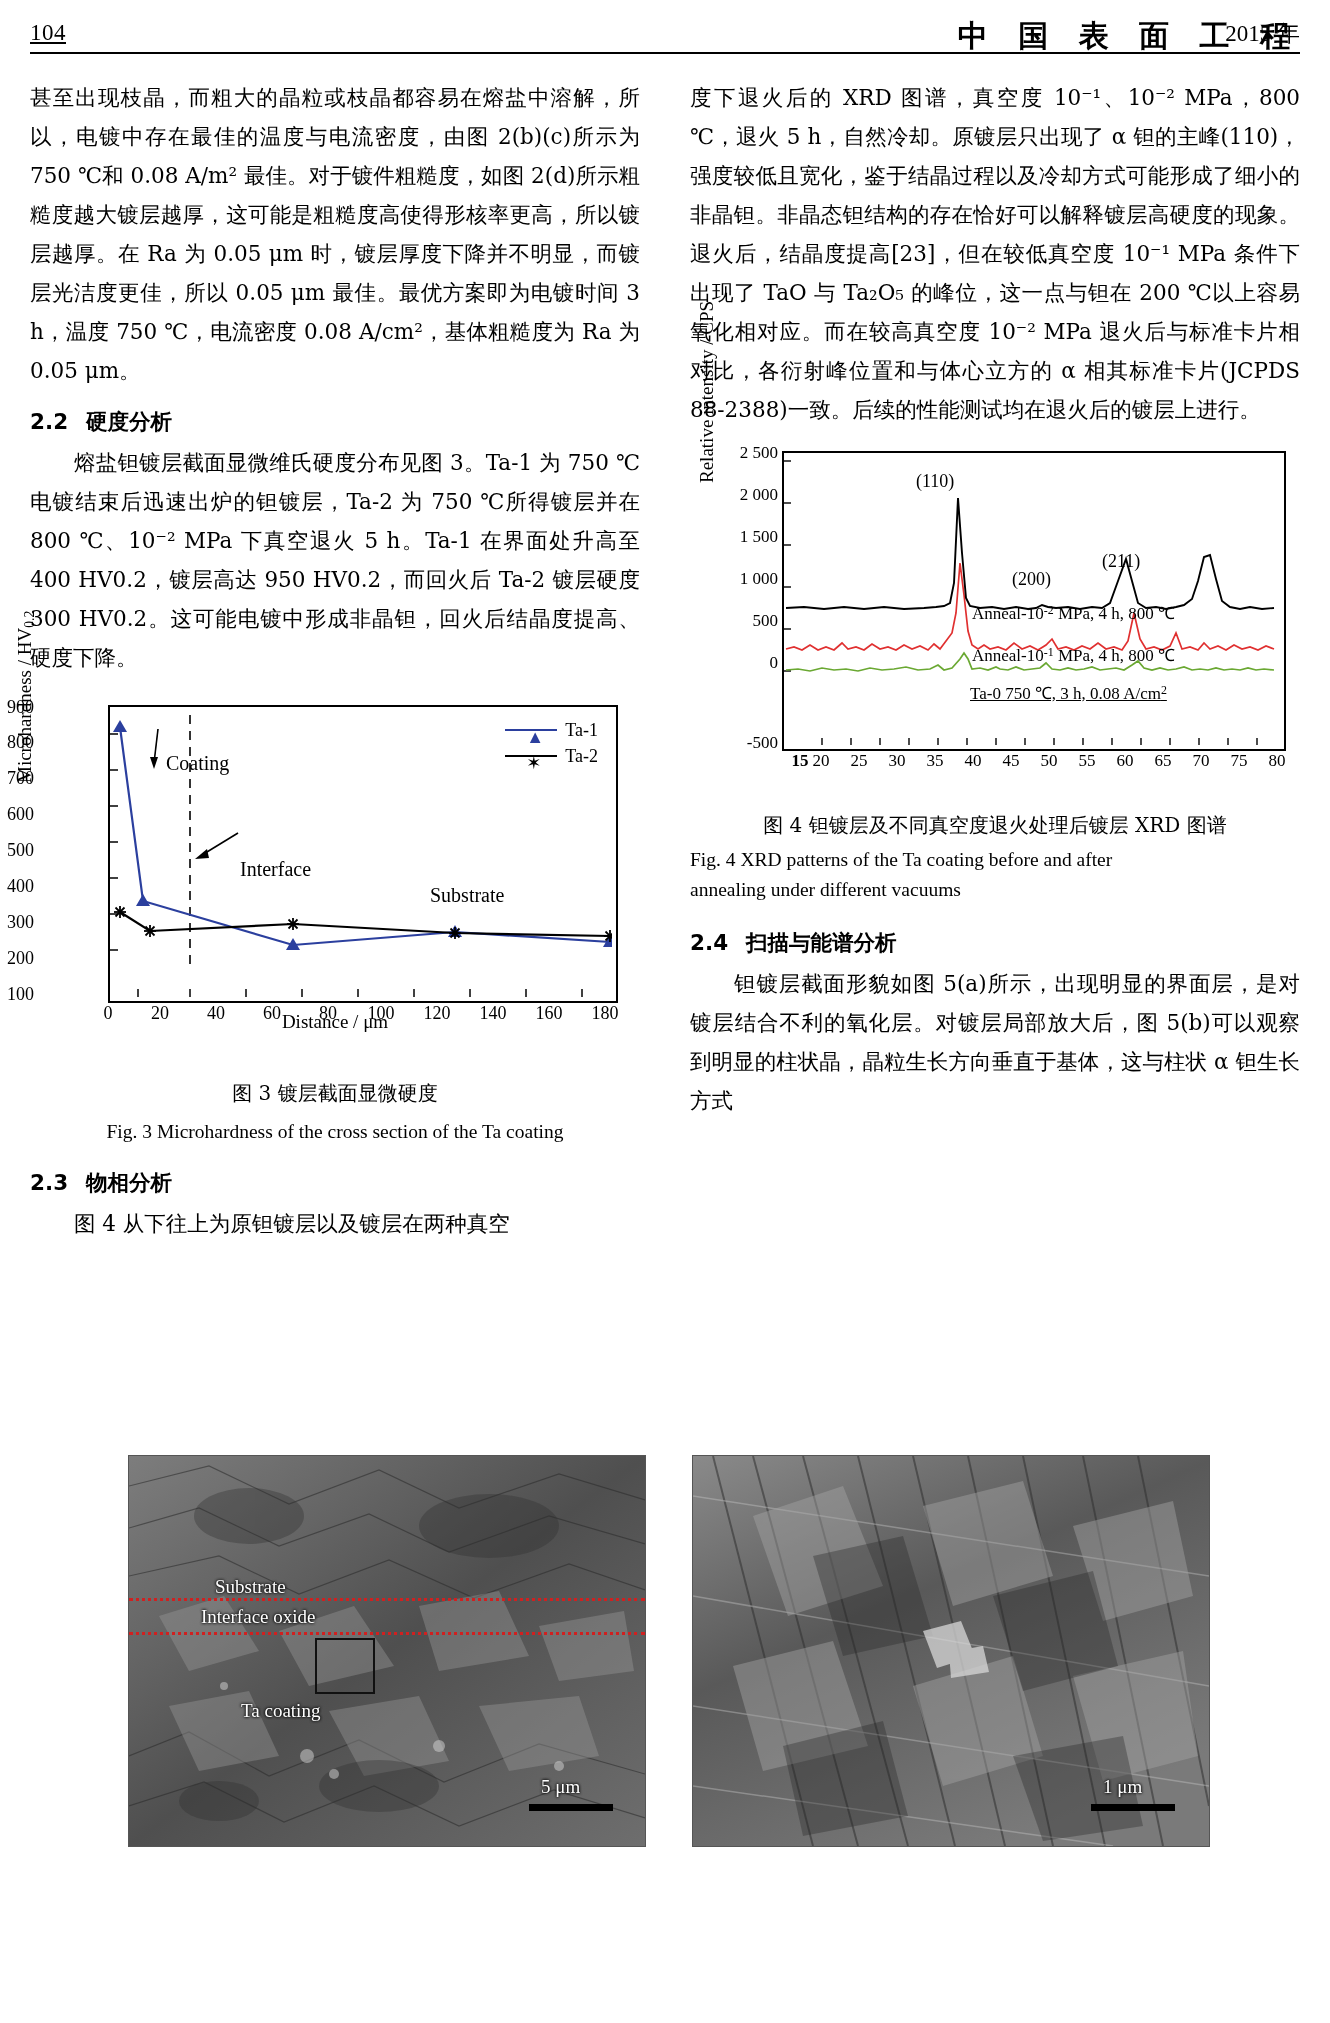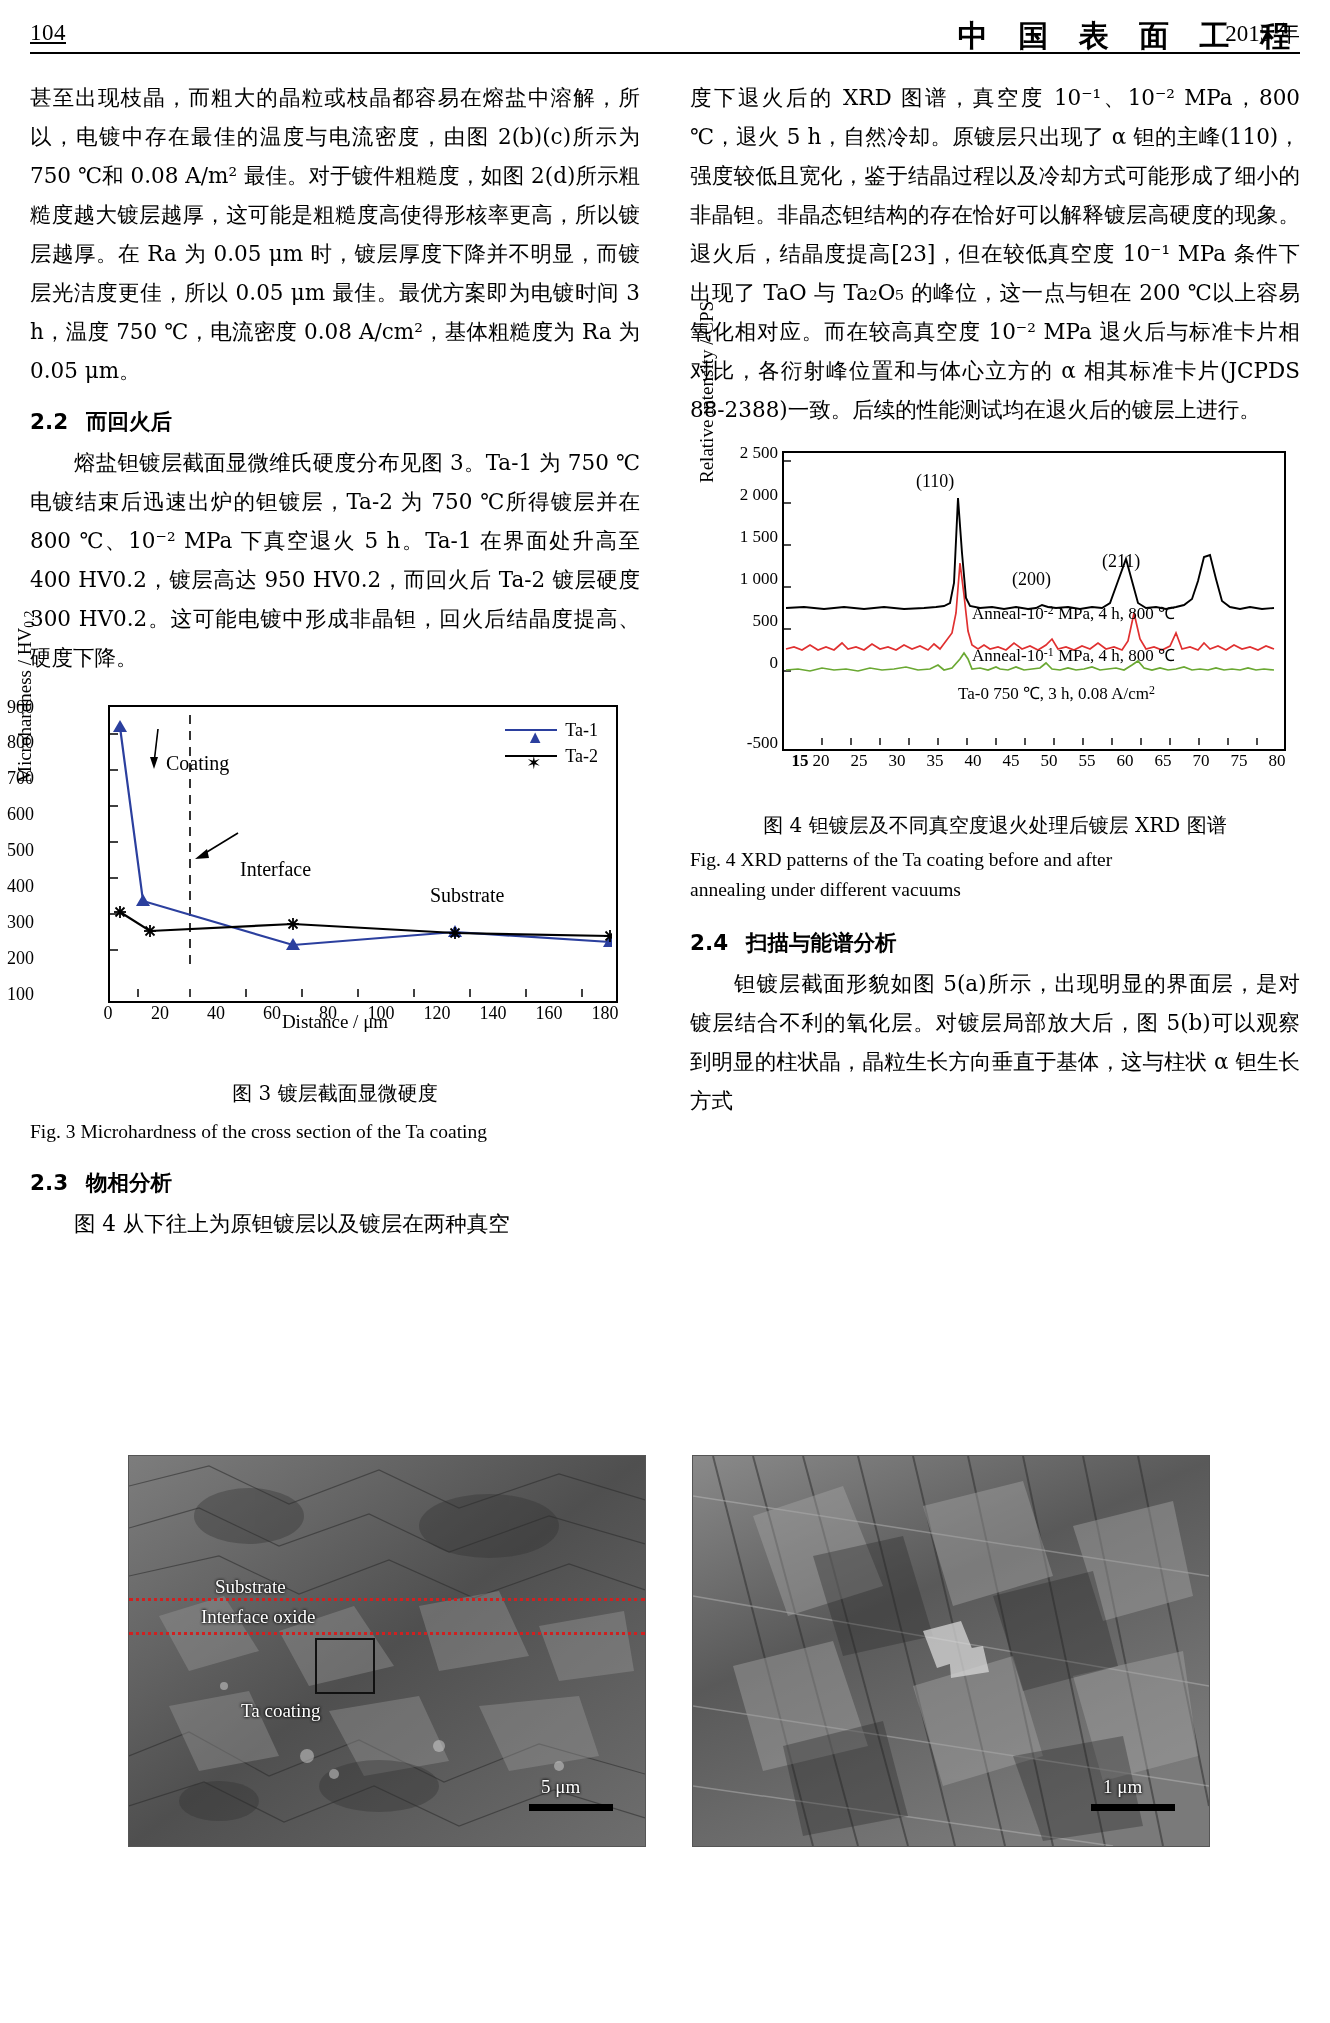--- a/index.html
+++ b/index.html
@@ -57,21 +57,21 @@
   }
   .sec-head .num { margin-right:18px; }
   .cap-cn {
     font-size:20px; line-height:32px; text-align:center;
     font-family:"DejaVu Serif", serif;
   }
   .cap-en {
     font-size:19.5px; line-height:30px;
     font-family:"Liberation Serif", serif;
   }
-  .cap-en.center { text-align:left; }
+  .cap-en.center { text-align:center; }
   .mono-sub { font-size:0.72em; vertical-align:-0.25em; }
   .sup { font-size:0.7em; vertical-align:0.45em; }
 
   
   .fig3 {
     position:relative;
     width:610px; height:390px;
     margin-top:10px;
   }
   .fig3 .plotbox {
@@ -183,21 +183,21 @@
     <div class="pageno">104</div>
     <div class="journal">中 国 表 面 工 程</div>
     <div class="year">2015 年</div>
   </div>
   <div class="rule"></div>
 
   <div class="col-left">
     <p class="body">甚至出现枝晶，而粗大的晶粒或枝晶都容易在熔盐中溶解，所以，电镀中存在最佳的温度与电流密度，由图 2(b)(c)所示为 750 ℃和 0.08 A/m² 最佳。对于镀件粗糙度，如图 2(d)所示粗糙度越大镀层越厚，这可能是粗糙度高使得形核率更高，所以镀层越厚。在 Ra 为 0.05 μm 时，镀层厚度下降并不明显，而镀层光洁度更佳，所以 0.05 μm 最佳。最优方案即为电镀时间 3 h，温度 750 ℃，电流密度 0.08 A/cm²，基体粗糙度为 Ra 为 0.05 μm。</p>
 
     <div class="sec-head">
-      <span class="num">2.2</span><span>而回火后</span>
+      <span class="num">2.2</span><span>硬度分析</span>
     </div>
 
     <p class="body indent">熔盐钽镀层截面显微维氏硬度分布见图 3。Ta-1 为 750 ℃电镀结束后迅速出炉的钽镀层，Ta-2 为 750 ℃所得镀层并在 800 ℃、10⁻² MPa 下真空退火 5 h。Ta-1 在界面处升高至 400 HV0.2，镀层高达 950 HV0.2，而回火后 Ta-2 镀层硬度 300 HV0.2。这可能电镀中形成非晶钽，回火后结晶度提高、硬度下降。</p>
 
     <div class="fig3">
       <div class="ylabel">Microhardness / HV<span class="mono-sub">0.2</span></div>
 
       <div class="ytick" style="top:10px;">900</div>
       <div class="ytick" style="top:45px;">800</div>
       <div class="ytick" style="top:81px;">700</div>
@@ -387,21 +387,21 @@
 
           <polyline fill="none" stroke="#000000" stroke-width="1.9" points="2,155 20,154 40,156 60,154 80,156 100,154 120,156 140,155 152,154 160,153 166,150 170,130 174,45 178,100 182,145 186,153 196,155 208,154 220,156 232,154 244,156 252,155 258,152 264,154 272,155 284,154 296,156 308,154 318,155 326,150 334,128 342,106 348,128 354,150 362,155 372,154 382,156 392,154 400,152 408,146 414,128 420,104 426,102 432,126 438,148 446,154 456,156 466,154 478,156 490,155"></polyline>
         </svg>
 
         <div class="peaklbl" style="left:132px; top:18px;">(110)</div>
         <div class="peaklbl" style="left:228px; top:116px;">(200)</div>
         <div class="peaklbl" style="left:318px; top:98px;">(211)</div>
 
         <div class="curvelbl" style="left:188px; top:148px;">Anneal-10<span class="sup">-2</span> MPa, 4 h, 800 ℃</div>
         <div class="curvelbl" style="left:188px; top:190px;">Anneal-10<span class="sup">-1</span> MPa, 4 h, 800 ℃</div>
-        <div class="curvelbl" style="left:174px; top:228px;">Ta-0 750 ℃, 3 h, 0.08 A/cm<span class="sup">2</span></div>
+        <div class="curvelbl" style="left:186px; top:228px;text-decoration:underline;">Ta-0 750 ℃, 3 h, 0.08 A/cm<span class="sup">2</span></div>
       </div>
 
     </div>
 
     <div class="cap-cn" style="margin-top:6px;">图 4    钽镀层及不同真空度退火处理后镀层 XRD 图谱</div>
     <div class="cap-en" style="margin-top:4px;">Fig. 4    XRD patterns of the Ta coating before and after</div>
     <div class="cap-en">annealing under different vacuums</div>
 
     <div class="sec-head" style="margin-top:18px;">
       <span class="num">2.4</span><span>扫描与能谱分析</span>

